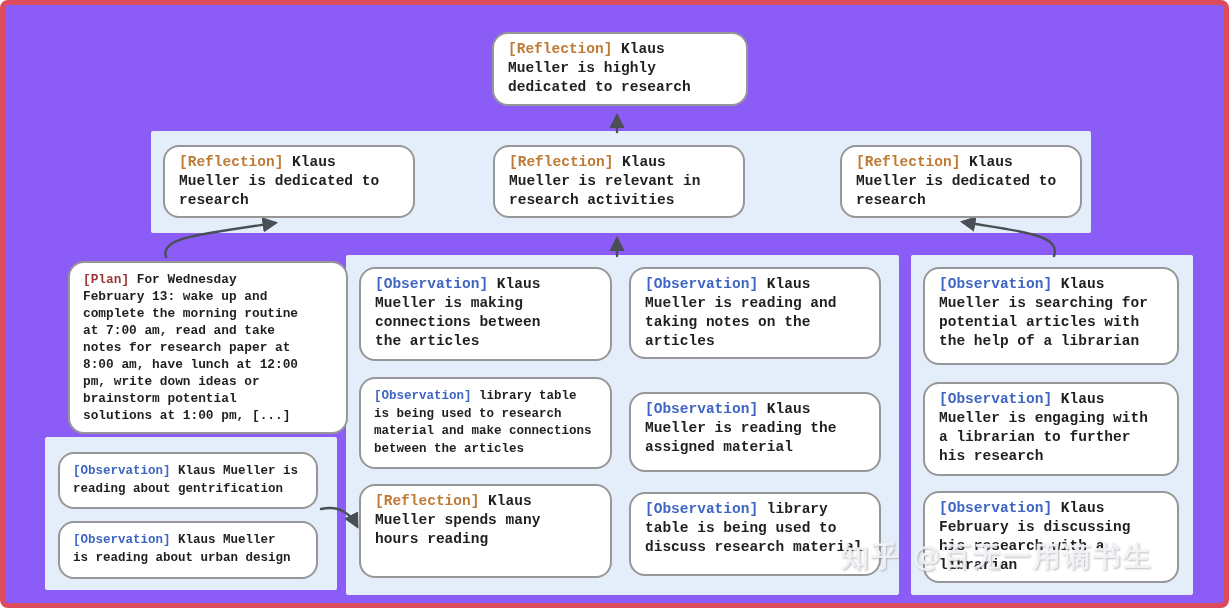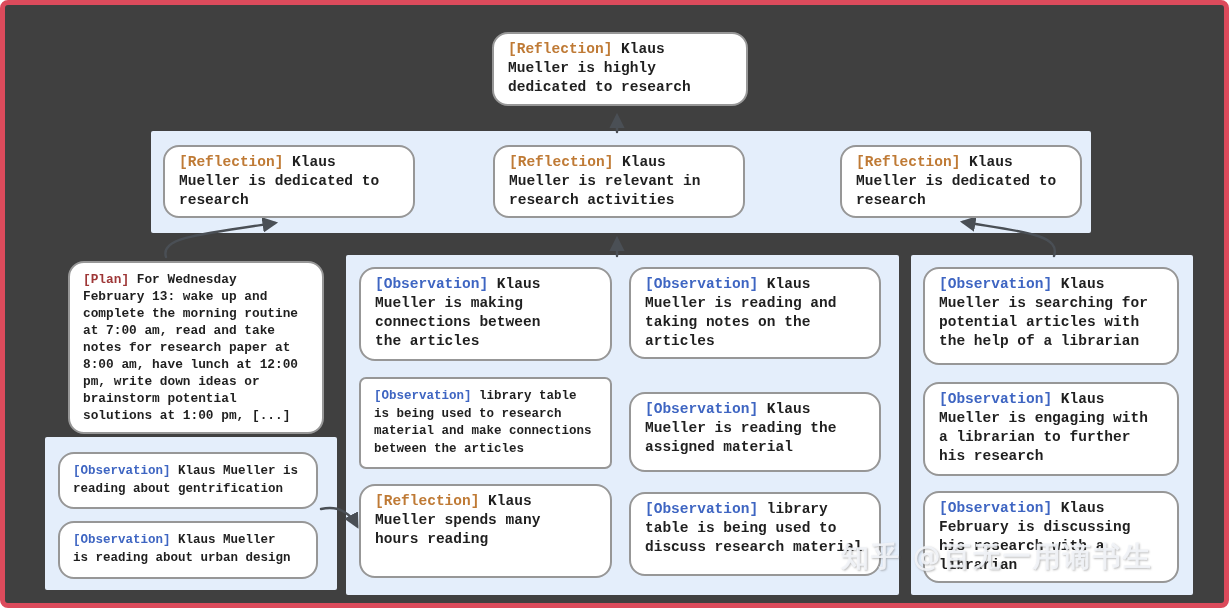--- a/index.html
+++ b/index.html
@@ -1,20 +1,20 @@
 <!DOCTYPE html>
 <html><head>
 <meta charset="utf-8">
 <style>
   html, body { margin: 0; padding: 0; background: #ffffff; }
   .canvas {
     position: relative;
     width: 1229px; height: 608px;
     box-sizing: border-box;
-    background: #404040;
+    background: #8b5cf6;
     border: 5px solid #dc4b5c;
     border-radius: 8px;
     overflow: hidden;
     font-family: "Liberation Mono", "DejaVu Sans Mono", monospace;
   }
   .band {
     position: absolute;
     background: #e4eefb;
     border-radius: 2px;
   }
@@ -81,40 +81,40 @@
   <div class="node" style="left:158px; top:140px; width:252px; min-height:72px;"><span class="tag-reflection">[Reflection]</span><span> Klaus
 Mueller is dedicated to
 research</span></div>
   <div class="node" style="left:488px; top:140px; width:252px; min-height:72px;"><span class="tag-reflection">[Reflection]</span><span> Klaus
 Mueller is relevant in
 research activities</span></div>
   <div class="node" style="left:835px; top:140px; width:242px; min-height:72px;"><span class="tag-reflection">[Reflection]</span><span> Klaus
 Mueller is dedicated to
 research</span></div>
 
-  <div class="node plan-size" style="left:63px; top:256px; width:256px;"><span class="tag-plan">[Plan]</span><span> For Wednesday
+  <div class="node plan-size" style="left:63px; top:256px; width:280px;"><span class="tag-plan">[Plan]</span><span> For Wednesday
 February 13: wake up and
 complete the morning routine
 at 7:00 am, read and take
 notes for research paper at
 8:00 am, have lunch at 12:00
 pm, write down ideas or
 brainstorm potential
 solutions at 1:00 pm, [...]</span></div>
 
   <div class="node small" style="left:53px; top:516px; width:260px; min-height:58px;"><span class="tag-observation">[Observation]</span><span> Klaus Mueller
 is reading about urban design</span></div>
   <div class="node small" style="left:53px; top:447px; width:260px; min-height:56px;"><span class="tag-observation">[Observation]</span><span> Klaus Mueller is
 reading about gentrification</span></div>
 
   <div class="node" style="left:354px; top:262px; width:253px; min-height:94px;"><span class="tag-observation">[Observation]</span><span> Klaus
 Mueller is making
 connections between
 the articles</span></div>
-  <div class="node small" style="left:354px; top:372px; width:253px; min-height:91px;border-radius:7px;"><span class="tag-observation">[Observation]</span><span> library table
+  <div class="node small" style="left:354px; top:372px; width:253px; min-height:91px;"><span class="tag-observation">[Observation]</span><span> library table
 is being used to research
 material and make connections
 between the articles</span></div>
   <div class="node" style="left:354px; top:479px; width:253px; min-height:94px;"><span class="tag-reflection">[Reflection]</span><span> Klaus
 Mueller spends many
 hours reading</span></div>
 
   <div class="node" style="left:624px; top:262px; width:252px; min-height:92px;"><span class="tag-observation">[Observation]</span><span> Klaus
 Mueller is reading and
 taking notes on the

